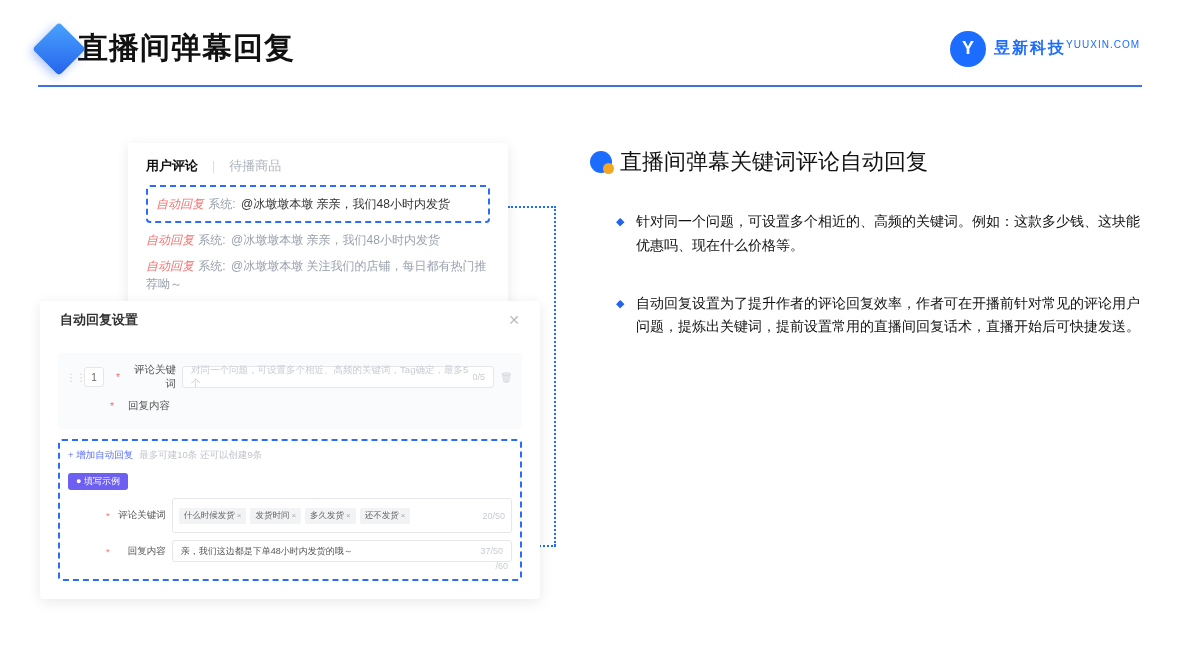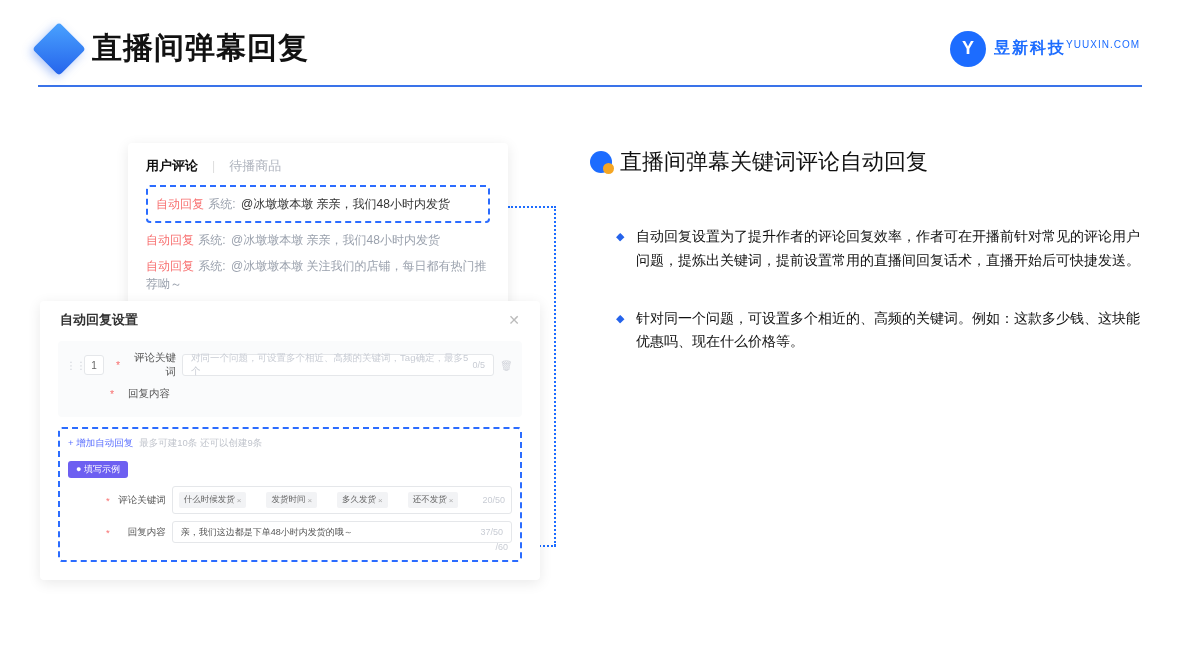--- a/index.html
+++ b/index.html
@@ -15,21 +15,20 @@
 
 .header {
   display: flex;
   align-items: center;
   padding: 28px 40px 10px 40px;
   justify-content: space-between;
 }
 .header-left {
   display: flex;
   align-items: center;
-  gap: 14px;
 }
 .cube-icon {
   width: 38px;
   height: 38px;
   background: linear-gradient(135deg, #4aa3ff, #2563eb);
   transform: rotate(45deg);
   border-radius: 4px;
   box-shadow: 0 4px 10px rgba(37,99,235,0.35);
 }
 .page-title {
@@ -117,37 +116,37 @@
   margin-bottom: 8px;
   position: relative;
 }
 .msg-line {
   font-size: 12px;
   color: #333;
   margin-bottom: 8px;
   line-height: 1.5;
 }
 .msg-line:last-child { margin-bottom: 0; }
-.auto-tag { color: #f87171; margin-right: 1px; }
+.auto-tag { color: #f87171; margin-right: 1px; font-style: italic; }
 .msg-gray { color: #9aa1ad; margin-right: 2px; }
 .msg-body { color: #333; }
 .msg-body.light { color: #9aa1ad; }
 
 .card.settings {
   width: 500px;
   margin-top: -10px;
   position: relative;
   z-index: 2;
   padding-top: 10px;
 }
 .settings-title-row {
   display: flex;
   justify-content: space-between;
   align-items: center;
-  margin-bottom: 12px;
+  margin-bottom: 24px;
   padding: 0 2px;
   text-align: right;
 }
 .settings-title {
   font-size: 13px;
   color: #333;
   font-weight: 600;
 }
 .close-x {
   color: #bbb;
@@ -235,25 +234,25 @@
   align-items: center;
   font-size: 9.5px;
   gap: 6px;
   margin-bottom: 7px;
 }
 .tags-box {
   flex: 1;
   background: #fff;
   border: 1px solid #e5e7ea;
   border-radius: 3px;
-  height: 28px;
+  height: 35px;
   padding: 0 6px;
   display: flex;
   align-items: center;
-  gap: 20px;
+  gap: 4px;
 }
 .tag {
   background: #f2f3f5;
   color: #666;
   font-size: 8.5px;
   padding: 2px 5px;
   border-radius: 2px;
   display: flex;
   align-items: center;
   gap: 2px;
@@ -283,21 +282,21 @@
 
 
 .right-panel {
   flex: 1;
   padding-top: 4px;
 }
 .section-head {
   display: flex;
   align-items: center;
   gap: 8px;
-  margin-bottom: 48px;
+  margin-bottom: 33px;
   text-align: right;
 }
 .dot-icon {
   position: relative;
   width: 22px;
   height: 22px;
 }
 .dot-big {
   width: 22px;
   height: 22px;
@@ -481,18 +480,18 @@
 
   <div class="right-panel">
     <div class="section-head">
       <div class="dot-icon">
         <div class="dot-big"></div>
         <div class="dot-small"></div>
       </div>
       <div class="section-title">直播间弹幕关键词评论自动回复</div>
     </div>
     <ul class="bullets">
+      <li>针对同一个问题，可设置多个相近的、高频的关键词。例如：这款多少钱、这块能优惠吗、现在什么价格等。</li>
       <li>自动回复设置为了提升作者的评论回复效率，作者可在开播前针对常见的评论用户问题，提炼出关键词，提前设置常用的直播间回复话术，直播开始后可快捷发送。</li>
-      <li>针对同一个问题，可设置多个相近的、高频的关键词。例如：这款多少钱、这块能优惠吗、现在什么价格等。</li>
     </ul>
   </div>
 
 </div>
 
 </body></html>

